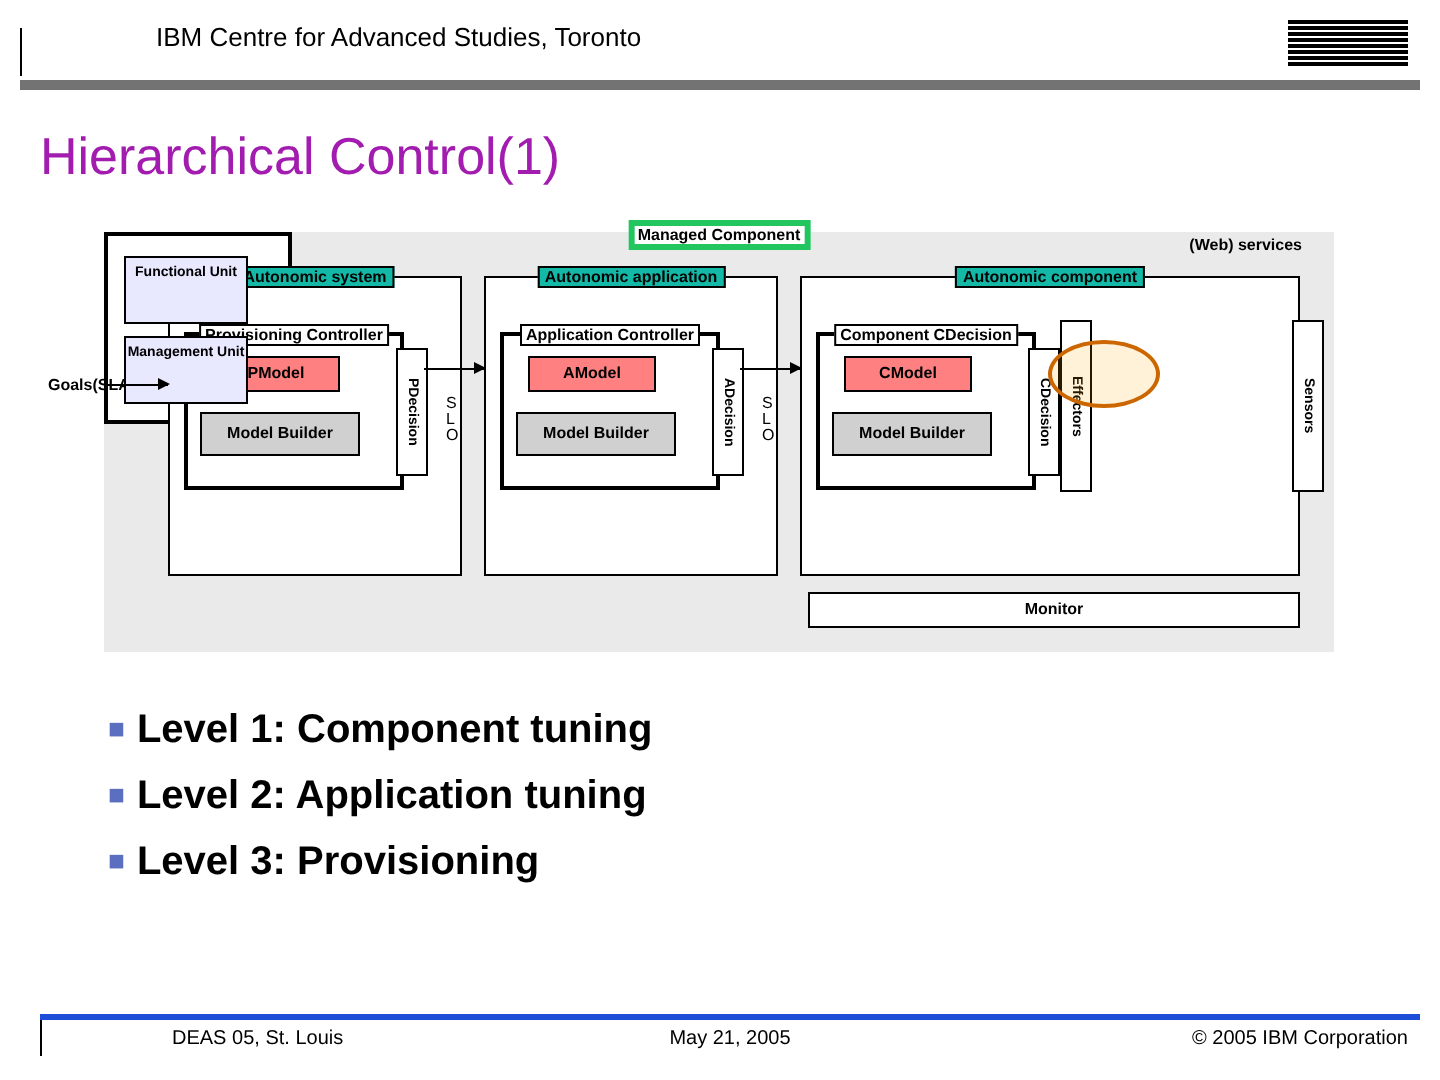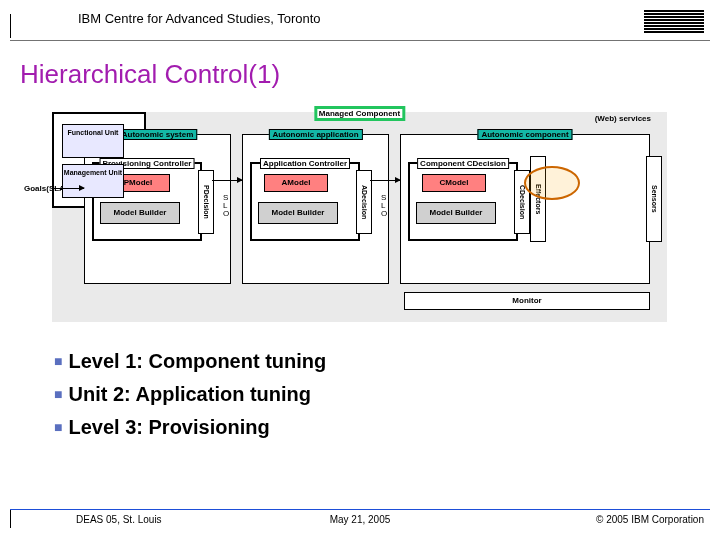--- a/index.html
+++ b/index.html
@@ -8,21 +8,21 @@
   width: 720px;
   height: 540px;
   font-family: Arial, Helvetica, sans-serif;
   background: #fff;
   position: relative;
   overflow: hidden;
 }
 .header {
   position: relative;
   height: 32px;
-  border-bottom: 1px solid #737373;
+  border-bottom: 5px solid #737373;
   margin: 8px 10px 0 10px;
   text-align: center;
 }
 .header-rule-left {
   position: absolute;
   left: 0;
   top: 6px;
   bottom: 2px;
   border-left: 1px solid #000;
   width: 56px;
@@ -166,24 +166,24 @@
   margin-bottom: 10px;
 }
 .bullets .sq {
   color: #5a6fbf;
   font-size: 14px;
   margin-right: 6px;
   vertical-align: 2px;
 }
 .footer {
   position: absolute;
-  left: 10px;
+  left: 20px;
   right: 10px;
   bottom: 8px;
-  border-top: 1px solid #1d4ed8;
+  border-top: 3px solid #1d4ed8;
   height: 22px;
   font-size: 10px;
 }
 .footer-rule-left {
   position: absolute;
   left: 0; top: 0; bottom: 4px;
   border-left: 1px solid #000;
   width: 56px;
 }
 .footer .fl { position:absolute; left: 66px; top: 4px; }
@@ -277,21 +277,21 @@
 
   <div class="monitor-box">Monitor</div>
 
   <div class="arrow" style="left:2px; top:76px; width:30px;"></div>
   <div class="arrow" style="left:160px; top:68px; width:30px;"></div>
   <div class="arrow" style="left:318px; top:68px; width:30px;"></div>
 </div>
 
 <div class="bullets">
   <div class="item"><span class="sq">■</span><span>Level 1: Component tuning</span></div>
-  <div class="item"><span class="sq">■</span><span>Unit 2: Application tuning</span></div>
+  <div class="item"><span class="sq">■</span><span>Level 2: Application tuning</span></div>
   <div class="item"><span class="sq">■</span><span>Level 3: Provisioning</span></div>
 </div>
 
 <div class="footer">
   <div class="footer-rule-left"></div>
   <div class="fl">DEAS 05, St. Louis</div>
   <div class="fc">May 21, 2005</div>
   <div class="fr">© 2005 IBM Corporation</div>
 </div>
 

